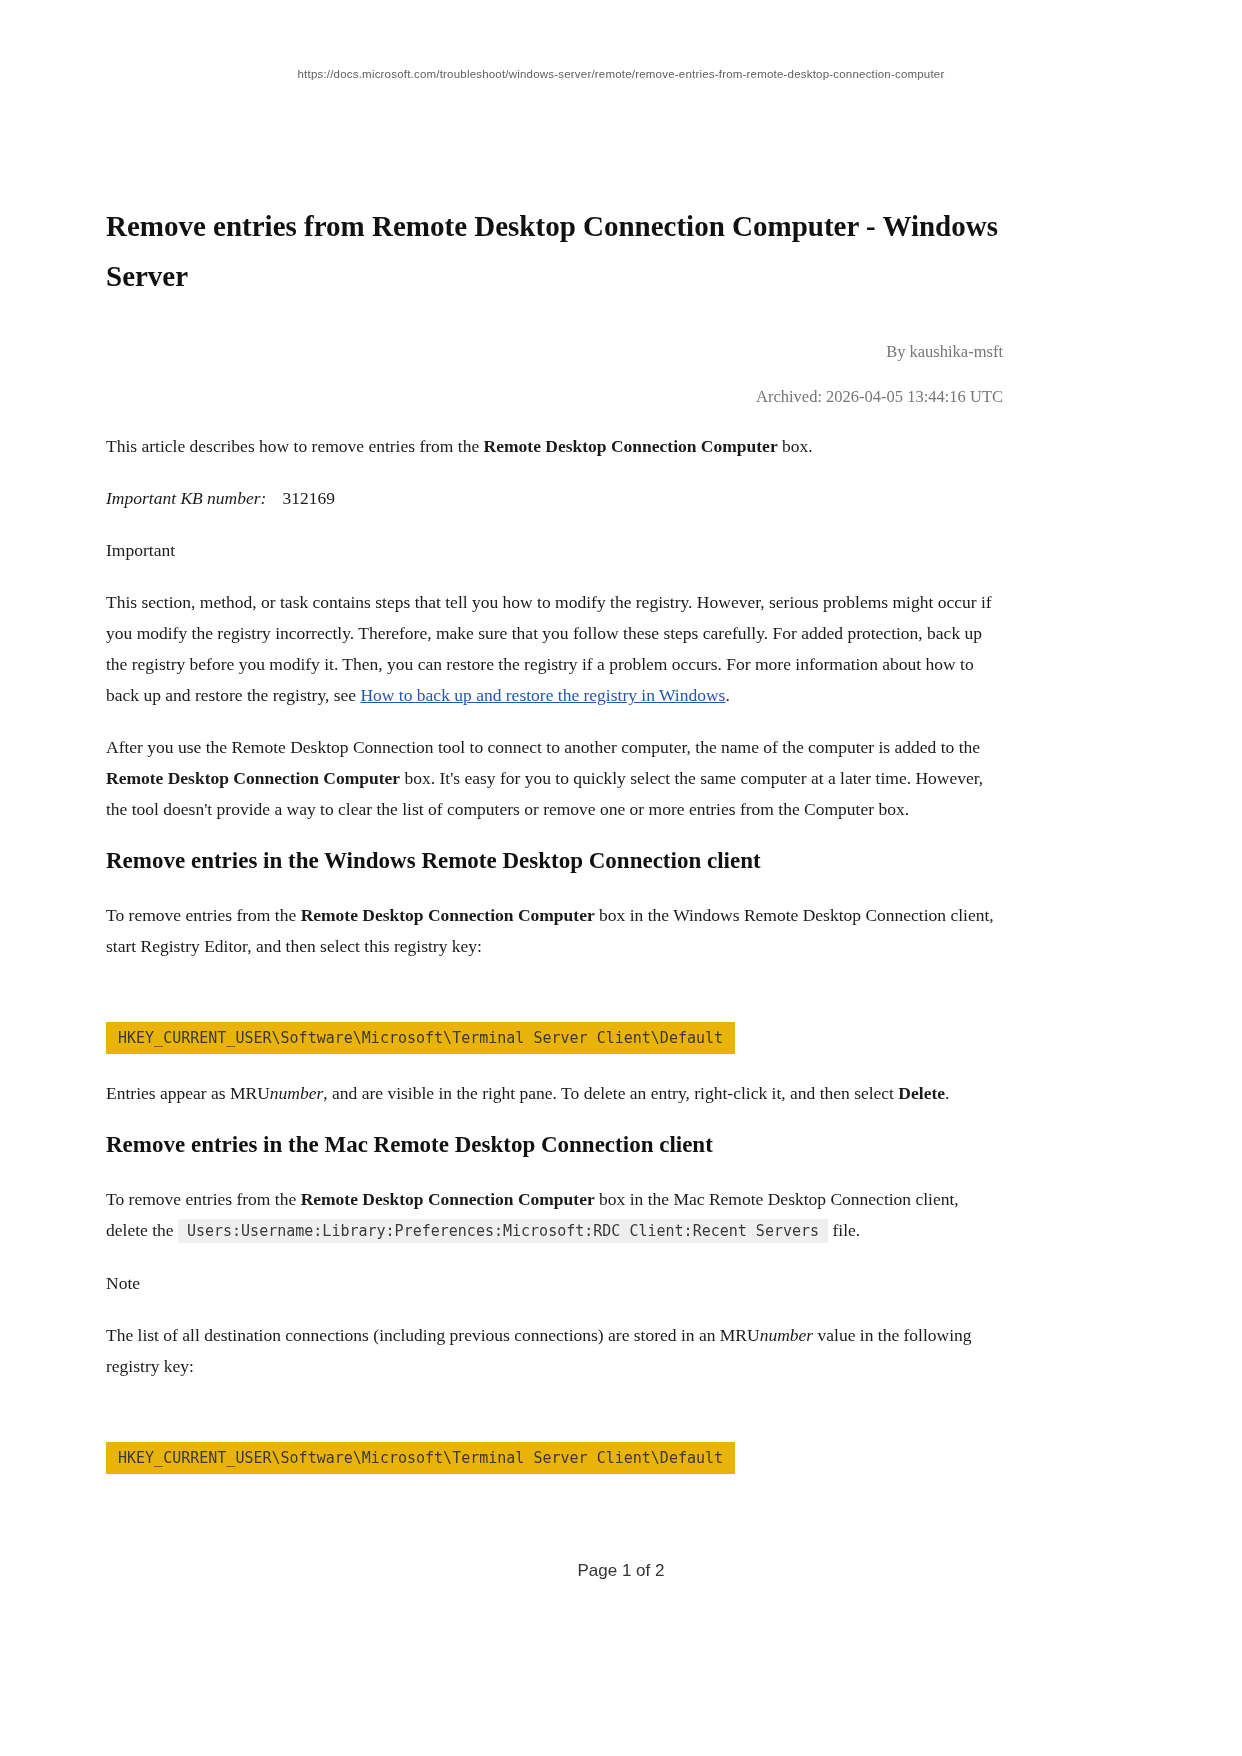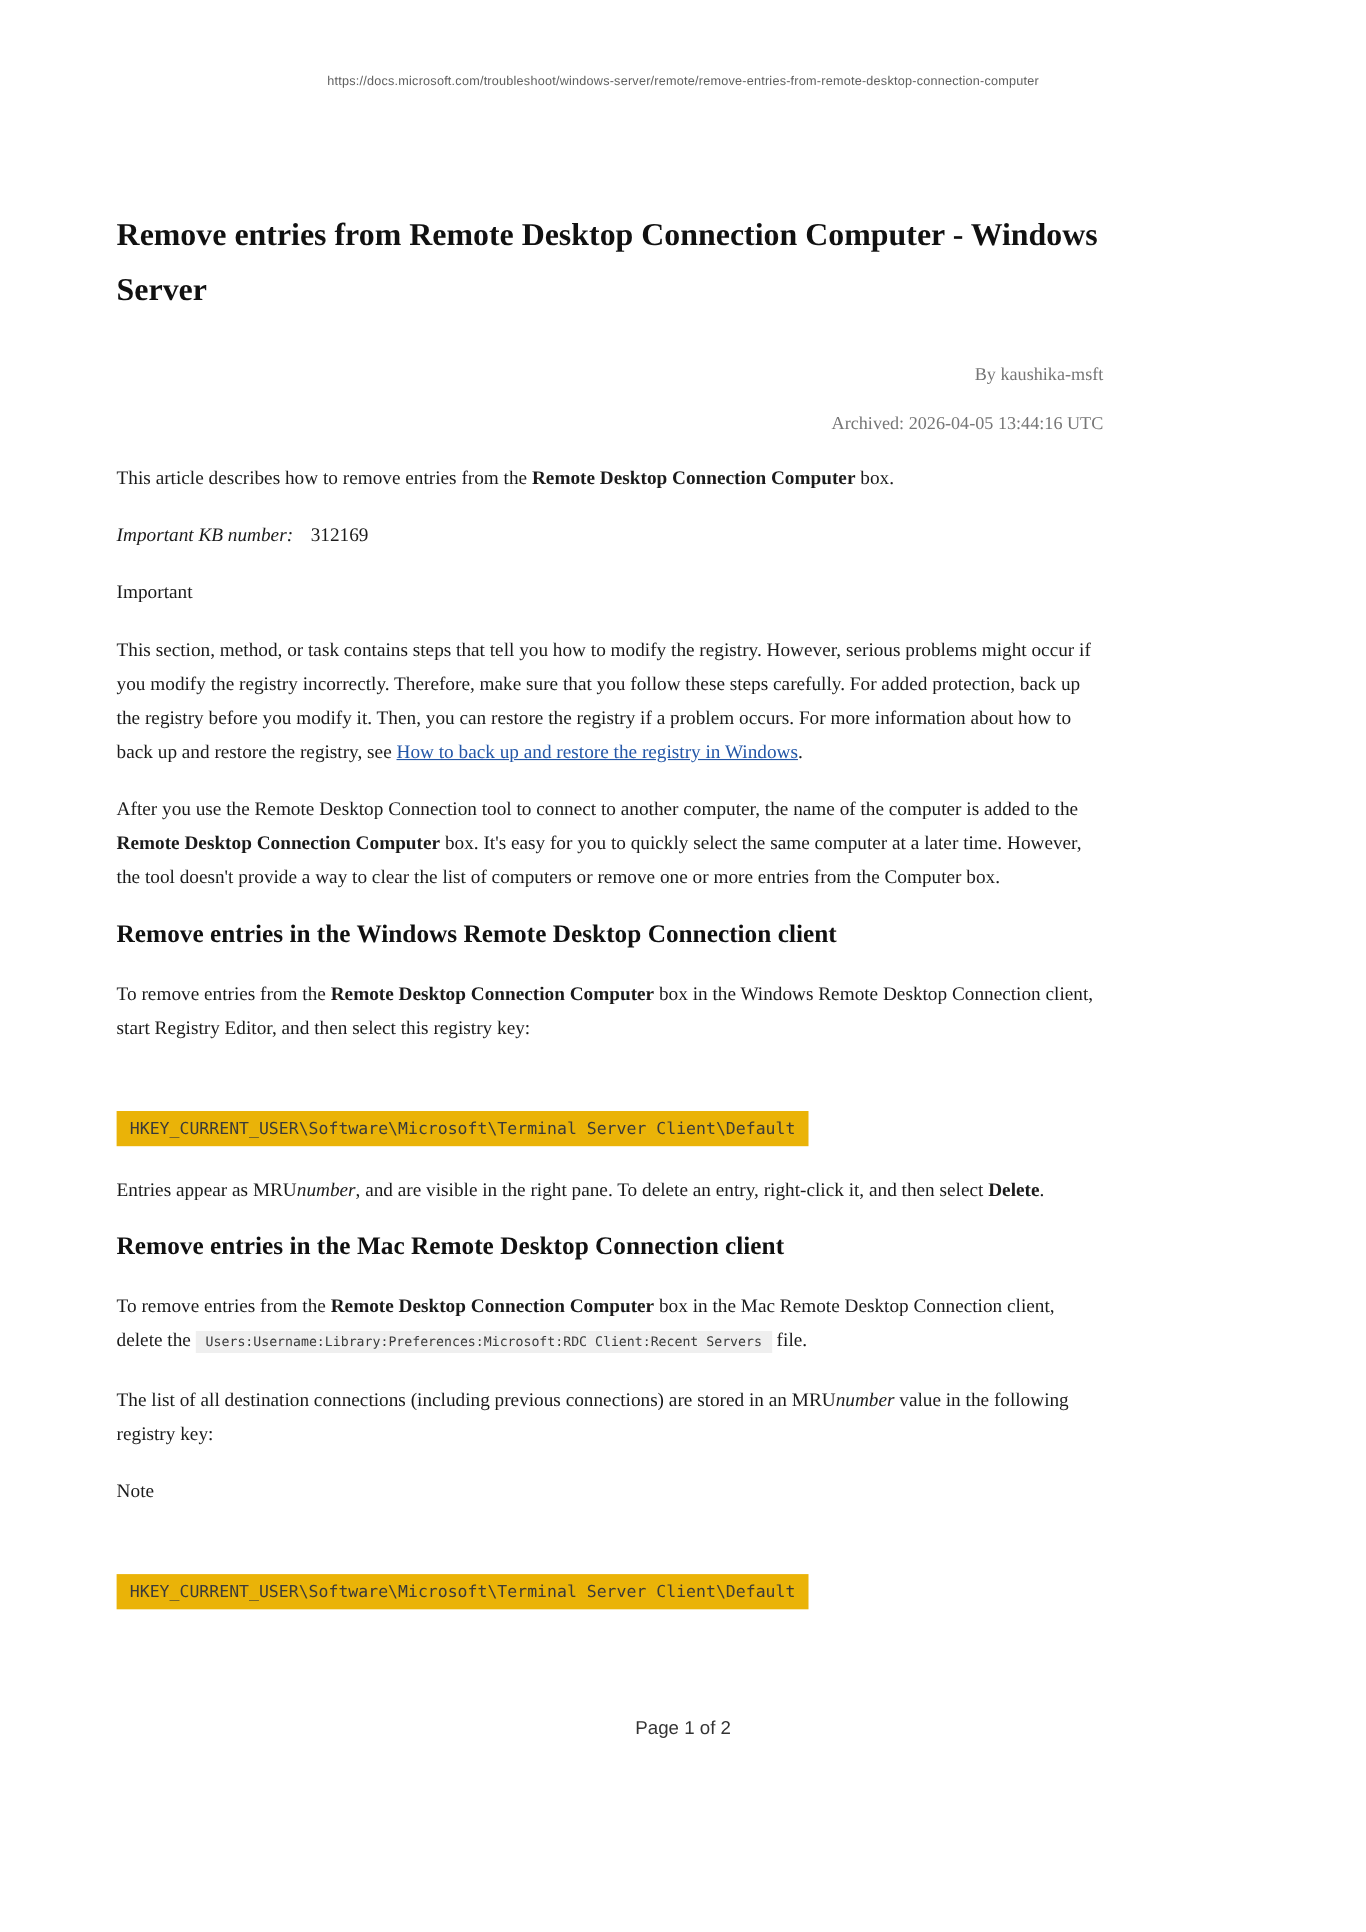--- a/index.html
+++ b/index.html
@@ -20,21 +20,21 @@
     width: 100%;
     text-align: center;
     font-family: "Liberation Sans", sans-serif;
     font-size: 11.5px;
     color: #5f5f5f;
     letter-spacing: 0.2px;
   }
   .content {
     position: absolute;
     left: 106px;
-    top: 150px;
+    top: 162px;
     width: 897px;
   }
   h1.title {
     font-size: 29px;
     font-weight: bold;
     line-height: 50px;
     margin: 0 0 40px 0;
     color: #111111;
   }
   p.meta {
@@ -70,21 +70,21 @@
     background: #eab308;
     font-family: "DejaVu Sans Mono", monospace;
     font-size: 15px;
     line-height: 1.6;
     padding: 4px 12px;
     color: #3a3a3a;
   }
   .inline-code {
     background: #efefef;
     font-family: "DejaVu Sans Mono", monospace;
-    font-size: 12px;
+    font-size: 15px;
     padding: 3px 9px;
     color: #3a3a3a;
     white-space: nowrap;
   }
   .page-footer {
     position: absolute;
     top: 1522px;
     left: 0;
     width: 100%;
     text-align: center;
@@ -121,21 +121,21 @@
   <p class="body"><span>To remove entries from the </span><span class="b">Remote Desktop Connection Computer</span><span> box in the Windows Remote Desktop Connection client, start Registry Editor, and then select this registry key:</span></p>
 
   <div class="code-row"><code class="code-block">HKEY_CURRENT_USER\Software\Microsoft\Terminal Server Client\Default</code></div>
 
   <p class="body"><span>Entries appear as MRU</span><span class="i">number</span><span>, and are visible in the right pane. To delete an entry, right-click it, and then select </span><span class="b">Delete</span><span>.</span></p>
 
   <h2 class="section">Remove entries in the Mac Remote Desktop Connection client</h2>
 
   <p class="body"><span>To remove entries from the </span><span class="b">Remote Desktop Connection Computer</span><span> box in the Mac Remote Desktop Connection client, delete the </span><code class="inline-code">Users:Username:Library:Preferences:Microsoft:RDC Client:Recent Servers</code><span> file.</span></p>
 
+  <p class="body">Note</p>
+
   <p class="body"><span>The list of all destination connections (including previous connections) are stored in an MRU</span><span class="i">number</span><span> value in the following registry key:</span></p>
-
-  <p class="body">Note</p>
 
   <div class="code-row"><code class="code-block">HKEY_CURRENT_USER\Software\Microsoft\Terminal Server Client\Default</code></div>
 
 </div>
 
 <div class="page-footer">Page 1 of 2</div>
 
 </body></html>

